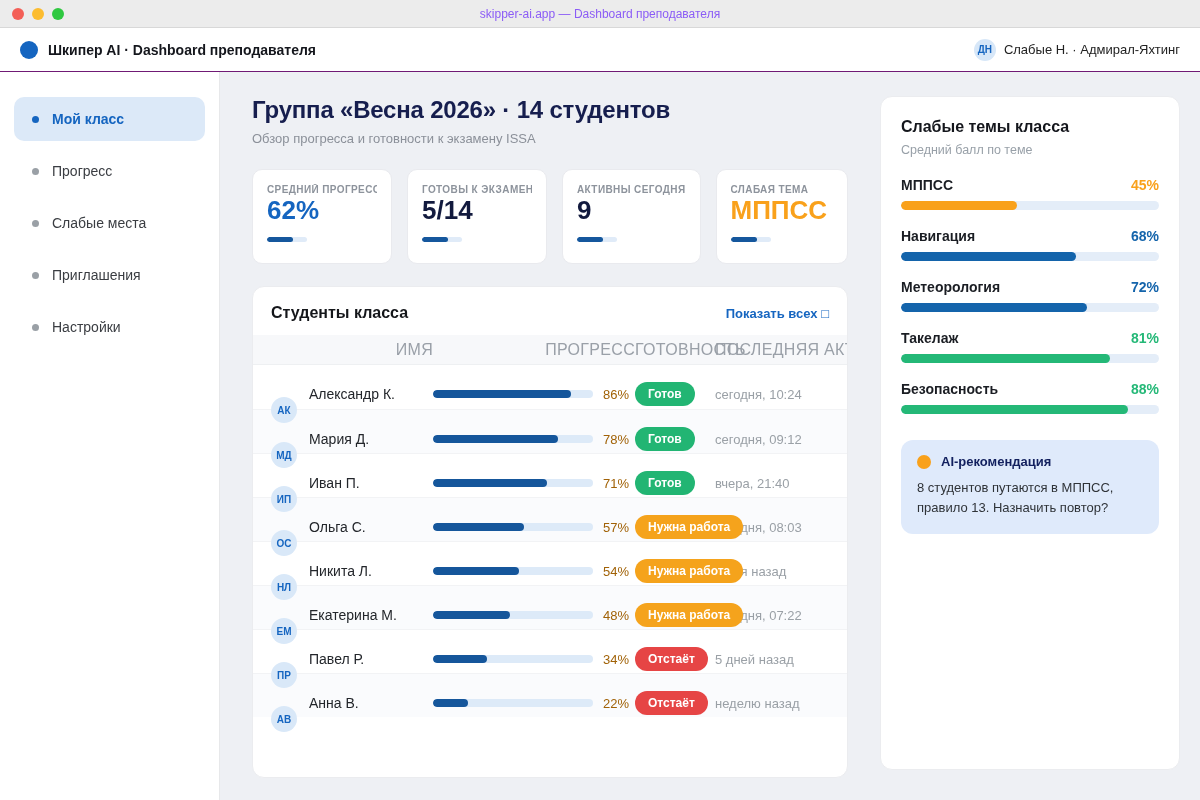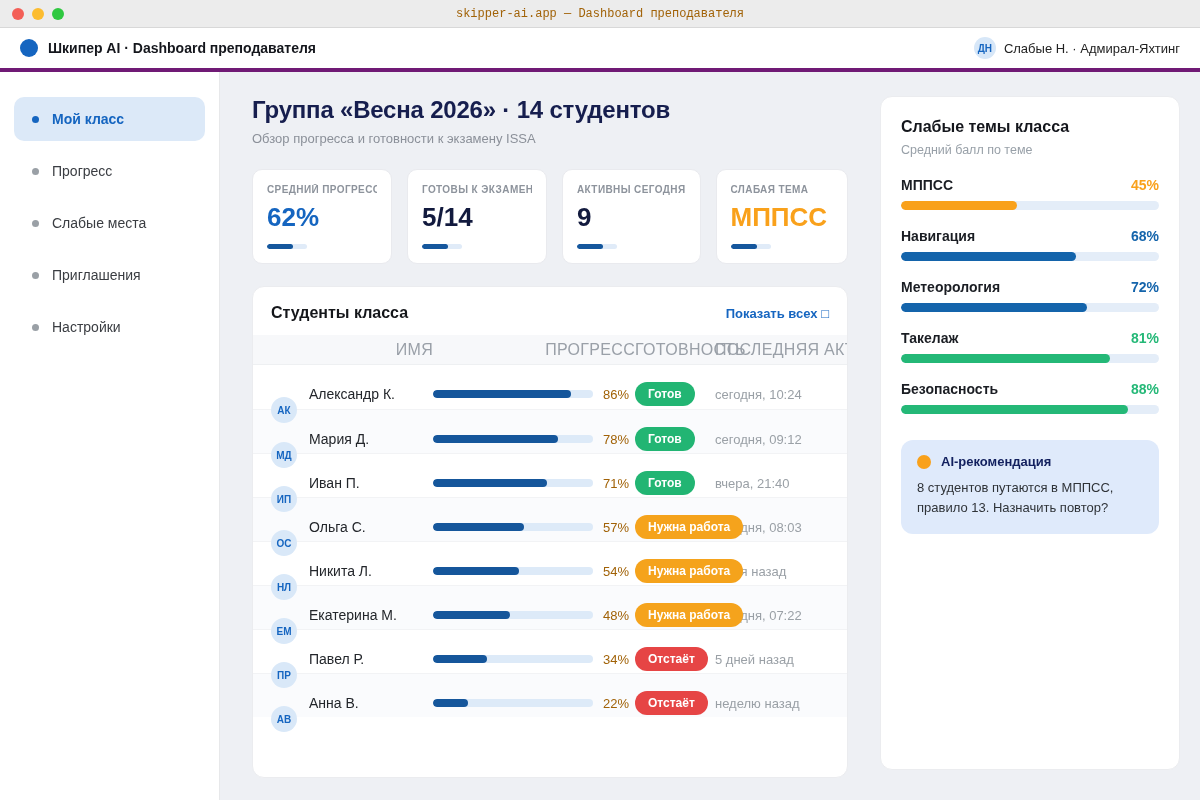--- a/index.html
+++ b/index.html
@@ -5,24 +5,24 @@
   * { margin:0; padding:0; box-sizing:border-box; }
   html,body { width:1200px; height:800px; overflow:hidden; }
   body { font-family:"Liberation Sans", sans-serif; background:#eef0f4; color:#222; }
 
   
   .titlebar { height:28px; background:#ececec; border-bottom:1px solid #d8d8d8;
     display:flex; align-items:center; position:relative; }
   .lights { display:flex; gap:8px; margin-left:12px; }
   .light { width:12px; height:12px; border-radius:50%; display:inline-block; cursor:pointer; }
   .light.red{background:#f35f57;} .light.yellow{background:#fcbc2f;} .light.green{background:#2fc840;}
-  .tb-title { position:absolute; left:0; right:0; text-align:center; font-size:12px; color:#a16207; pointer-events:none;font-family:Liberation Mono, monospace; }
-
-  
-  .app-header { height:44px; background:#fff; border-bottom:4px solid #701a75;
+  .tb-title { position:absolute; left:0; right:0; text-align:center; font-size:12px; color:#8b5cf6; pointer-events:none; }
+
+  
+  .app-header { height:44px; background:#fff; border-bottom:1px solid #701a75;
     display:flex; align-items:center; padding:0 20px; }
   .logo-dot { width:18px; height:18px; border-radius:50%; background:#1565c0; margin-right:10px; flex:none; }
   .app-title { font-size:14px; font-weight:bold; color:#14161c; }
   .header-spacer { flex:1; }
   .user-chip { display:flex; align-items:center; gap:8px; cursor:pointer; }
   .user-avatar { width:22px; height:22px; border-radius:50%; background:#d7e7f8; color:#1565c0;
     font-size:10px; font-weight:bold; display:flex; align-items:center; justify-content:center; }
   .user-name { font-size:13px; color:#222; }
 
   
@@ -36,21 +36,21 @@
 
   .main { flex:1; padding:24px 32px 0; min-width:0; }
   h1 { font-size:24px; font-weight:bold; color:#161e4e; letter-spacing:-0.2px; }
   .subtitle { font-size:13px; color:#8b9099; margin-top:7px; }
 
   
   .stats { display:flex; gap:15px; margin-top:23px; }
   .stat-card { width:140px; height:95px; background:#fff; border:1px solid #e9eaee;
     border-radius:10px; padding:14px 14px 0; }
   .stat-label { font-size:10px; font-weight:bold; color:#8d939c; letter-spacing:0.4px; white-space:nowrap; overflow:hidden; }
-  .stat-value { font-size:26px; font-weight:bold; margin-top:7px; color:#121a3e; }
+  .stat-value { font-size:26px; font-weight:bold; color:#121a3e; }
   .stat-value.blue { color:#1565c0; } .stat-value.navy { color:#121a3e; } .stat-value.orange { color:#f9a11b; }
   .stat-minibar { width:40px; height:5px; border-radius:3px; background:#e0ebf8; margin-top:11px; overflow:hidden; }
   .stat-minibar .mfill { width:65%; height:100%; border-radius:3px; background:#15579d; }
 
   
   .table-card { margin-top:22px; background:#fff; border:1px solid #ebecef; border-radius:12px;
     height:492px; overflow:hidden; }
   .tc-head { display:flex; align-items:center; justify-content:space-between; padding:17px 18px 13px; }
   .tc-title { font-size:16px; font-weight:bold; color:#14161a; }
   .show-all { font-size:13px; font-weight:bold; color:#1565c0; text-decoration:none; cursor:pointer; white-space:nowrap; }

